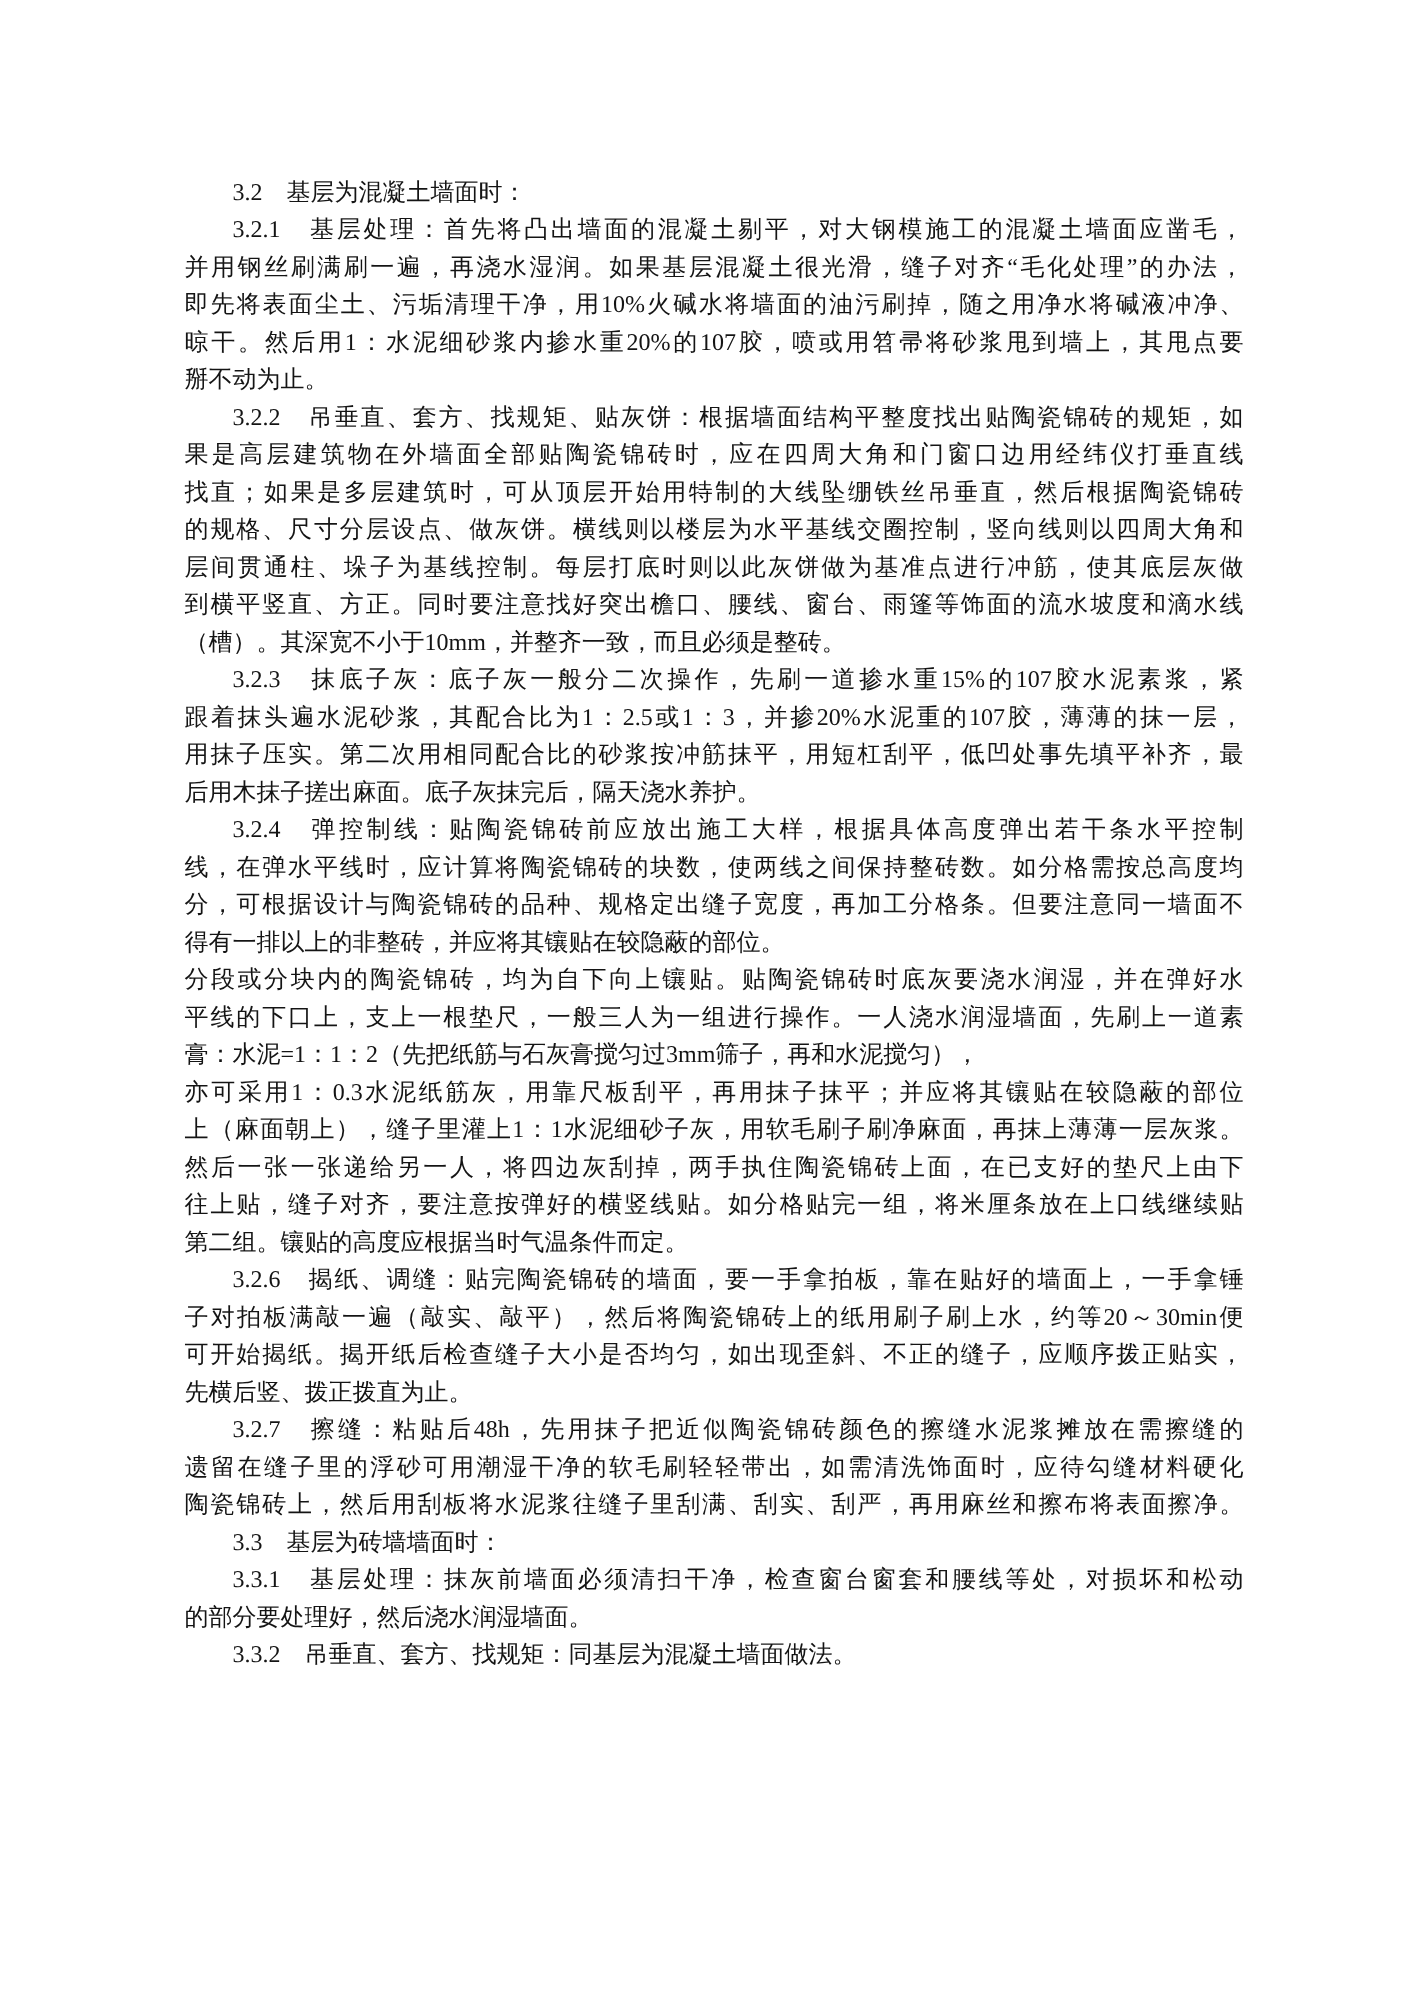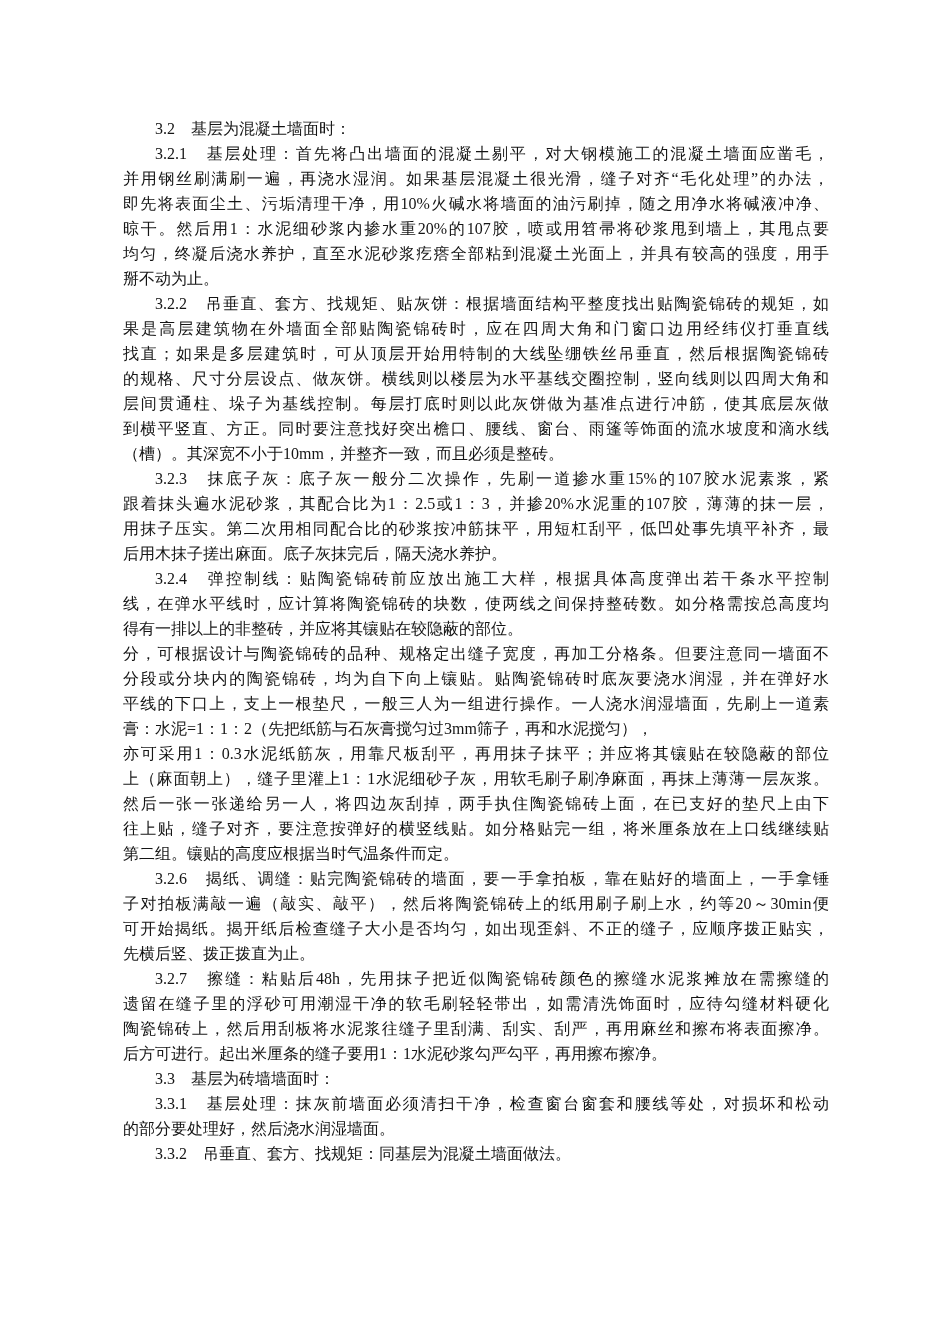--- a/index.html
+++ b/index.html
@@ -42,43 +42,42 @@
 <div class="doc-page">
   <div class="doc-body">
       <div class="para">
         <div class="line no-j ind">3.2　基层为混凝土墙面时：</div>
       </div>
       <div class="para">
         <div class="line ind">3.2.1　基层处理：首先将凸出墙面的混凝土剔平，对大钢模施工的混凝土墙面应凿毛，</div>
         <div class="line">并用钢丝刷满刷一遍，再浇水湿润。如果基层混凝土很光滑，缝子对齐“毛化处理”的办法，</div>
         <div class="line">即先将表面尘土、污垢清理干净，用10%火碱水将墙面的油污刷掉，随之用净水将碱液冲净、</div>
         <div class="line">晾干。然后用1：水泥细砂浆内掺水重20%的107胶，喷或用笤帚将砂浆甩到墙上，其甩点要</div>
-        <div class="line">均匀，终凝后浇水养护，直至水泥砂浆疙瘩全部粘到混凝土光面上，并具有较高的强度，用手</div>
         <div class="line no-j">掰不动为止。</div>
       </div>
       <div class="para">
         <div class="line ind">3.2.2　吊垂直、套方、找规矩、贴灰饼：根据墙面结构平整度找出贴陶瓷锦砖的规矩，如</div>
         <div class="line">果是高层建筑物在外墙面全部贴陶瓷锦砖时，应在四周大角和门窗口边用经纬仪打垂直线</div>
         <div class="line">找直；如果是多层建筑时，可从顶层开始用特制的大线坠绷铁丝吊垂直，然后根据陶瓷锦砖</div>
         <div class="line">的规格、尺寸分层设点、做灰饼。横线则以楼层为水平基线交圈控制，竖向线则以四周大角和</div>
         <div class="line">层间贯通柱、垛子为基线控制。每层打底时则以此灰饼做为基准点进行冲筋，使其底层灰做</div>
         <div class="line">到横平竖直、方正。同时要注意找好突出檐口、腰线、窗台、雨篷等饰面的流水坡度和滴水线</div>
         <div class="line no-j">（槽）。其深宽不小于10mm，并整齐一致，而且必须是整砖。</div>
       </div>
       <div class="para">
         <div class="line ind">3.2.3　抹底子灰：底子灰一般分二次操作，先刷一道掺水重15%的107胶水泥素浆，紧</div>
         <div class="line">跟着抹头遍水泥砂浆，其配合比为1：2.5或1：3，并掺20%水泥重的107胶，薄薄的抹一层，</div>
         <div class="line">用抹子压实。第二次用相同配合比的砂浆按冲筋抹平，用短杠刮平，低凹处事先填平补齐，最</div>
         <div class="line no-j">后用木抹子搓出麻面。底子灰抹完后，隔天浇水养护。</div>
       </div>
       <div class="para">
         <div class="line ind">3.2.4　弹控制线：贴陶瓷锦砖前应放出施工大样，根据具体高度弹出若干条水平控制</div>
         <div class="line">线，在弹水平线时，应计算将陶瓷锦砖的块数，使两线之间保持整砖数。如分格需按总高度均</div>
+        <div class="line">分，可根据设计与陶瓷锦砖的品种、规格定出缝子宽度，再加工分格条。但要注意同一墙面不</div>
         <div class="line no-j">得有一排以上的非整砖，并应将其镶贴在较隐蔽的部位。</div>
-        <div class="line">分，可根据设计与陶瓷锦砖的品种、规格定出缝子宽度，再加工分格条。但要注意同一墙面不</div>
       </div>
       <div class="para">
         <div class="line">分段或分块内的陶瓷锦砖，均为自下向上镶贴。贴陶瓷锦砖时底灰要浇水润湿，并在弹好水</div>
         <div class="line">平线的下口上，支上一根垫尺，一般三人为一组进行操作。一人浇水润湿墙面，先刷上一道素</div>
         <div class="line no-j">膏：水泥=1：1：2（先把纸筋与石灰膏搅匀过3mm筛子，再和水泥搅匀），</div>
         <div class="line">亦可采用1：0.3水泥纸筋灰，用靠尺板刮平，再用抹子抹平；并应将其镶贴在较隐蔽的部位</div>
         <div class="line">上（麻面朝上），缝子里灌上1：1水泥细砂子灰，用软毛刷子刷净麻面，再抹上薄薄一层灰浆。</div>
         <div class="line">然后一张一张递给另一人，将四边灰刮掉，两手执住陶瓷锦砖上面，在已支好的垫尺上由下</div>
         <div class="line">往上贴，缝子对齐，要注意按弹好的横竖线贴。如分格贴完一组，将米厘条放在上口线继续贴</div>
         <div class="line no-j">第二组。镶贴的高度应根据当时气温条件而定。</div>
@@ -86,21 +85,20 @@
       <div class="para">
         <div class="line ind">3.2.6　揭纸、调缝：贴完陶瓷锦砖的墙面，要一手拿拍板，靠在贴好的墙面上，一手拿锤</div>
         <div class="line">子对拍板满敲一遍（敲实、敲平），然后将陶瓷锦砖上的纸用刷子刷上水，约等20～30min便</div>
         <div class="line">可开始揭纸。揭开纸后检查缝子大小是否均匀，如出现歪斜、不正的缝子，应顺序拨正贴实，</div>
         <div class="line no-j">先横后竖、拨正拨直为止。</div>
       </div>
       <div class="para">
         <div class="line ind">3.2.7　擦缝：粘贴后48h，先用抹子把近似陶瓷锦砖颜色的擦缝水泥浆摊放在需擦缝的</div>
         <div class="line">遗留在缝子里的浮砂可用潮湿干净的软毛刷轻轻带出，如需清洗饰面时，应待勾缝材料硬化</div>
         <div class="line">陶瓷锦砖上，然后用刮板将水泥浆往缝子里刮满、刮实、刮严，再用麻丝和擦布将表面擦净。</div>
-        <div class="line no-j">后方可进行。起出米厘条的缝子要用1：1水泥砂浆勾严勾平，再用擦布擦净。</div>
       </div>
       <div class="para">
         <div class="line no-j ind">3.3　基层为砖墙墙面时：</div>
       </div>
       <div class="para">
         <div class="line ind">3.3.1　基层处理：抹灰前墙面必须清扫干净，检查窗台窗套和腰线等处，对损坏和松动</div>
         <div class="line no-j">的部分要处理好，然后浇水润湿墙面。</div>
       </div>
       <div class="para">
         <div class="line no-j ind">3.3.2　吊垂直、套方、找规矩：同基层为混凝土墙面做法。</div>

